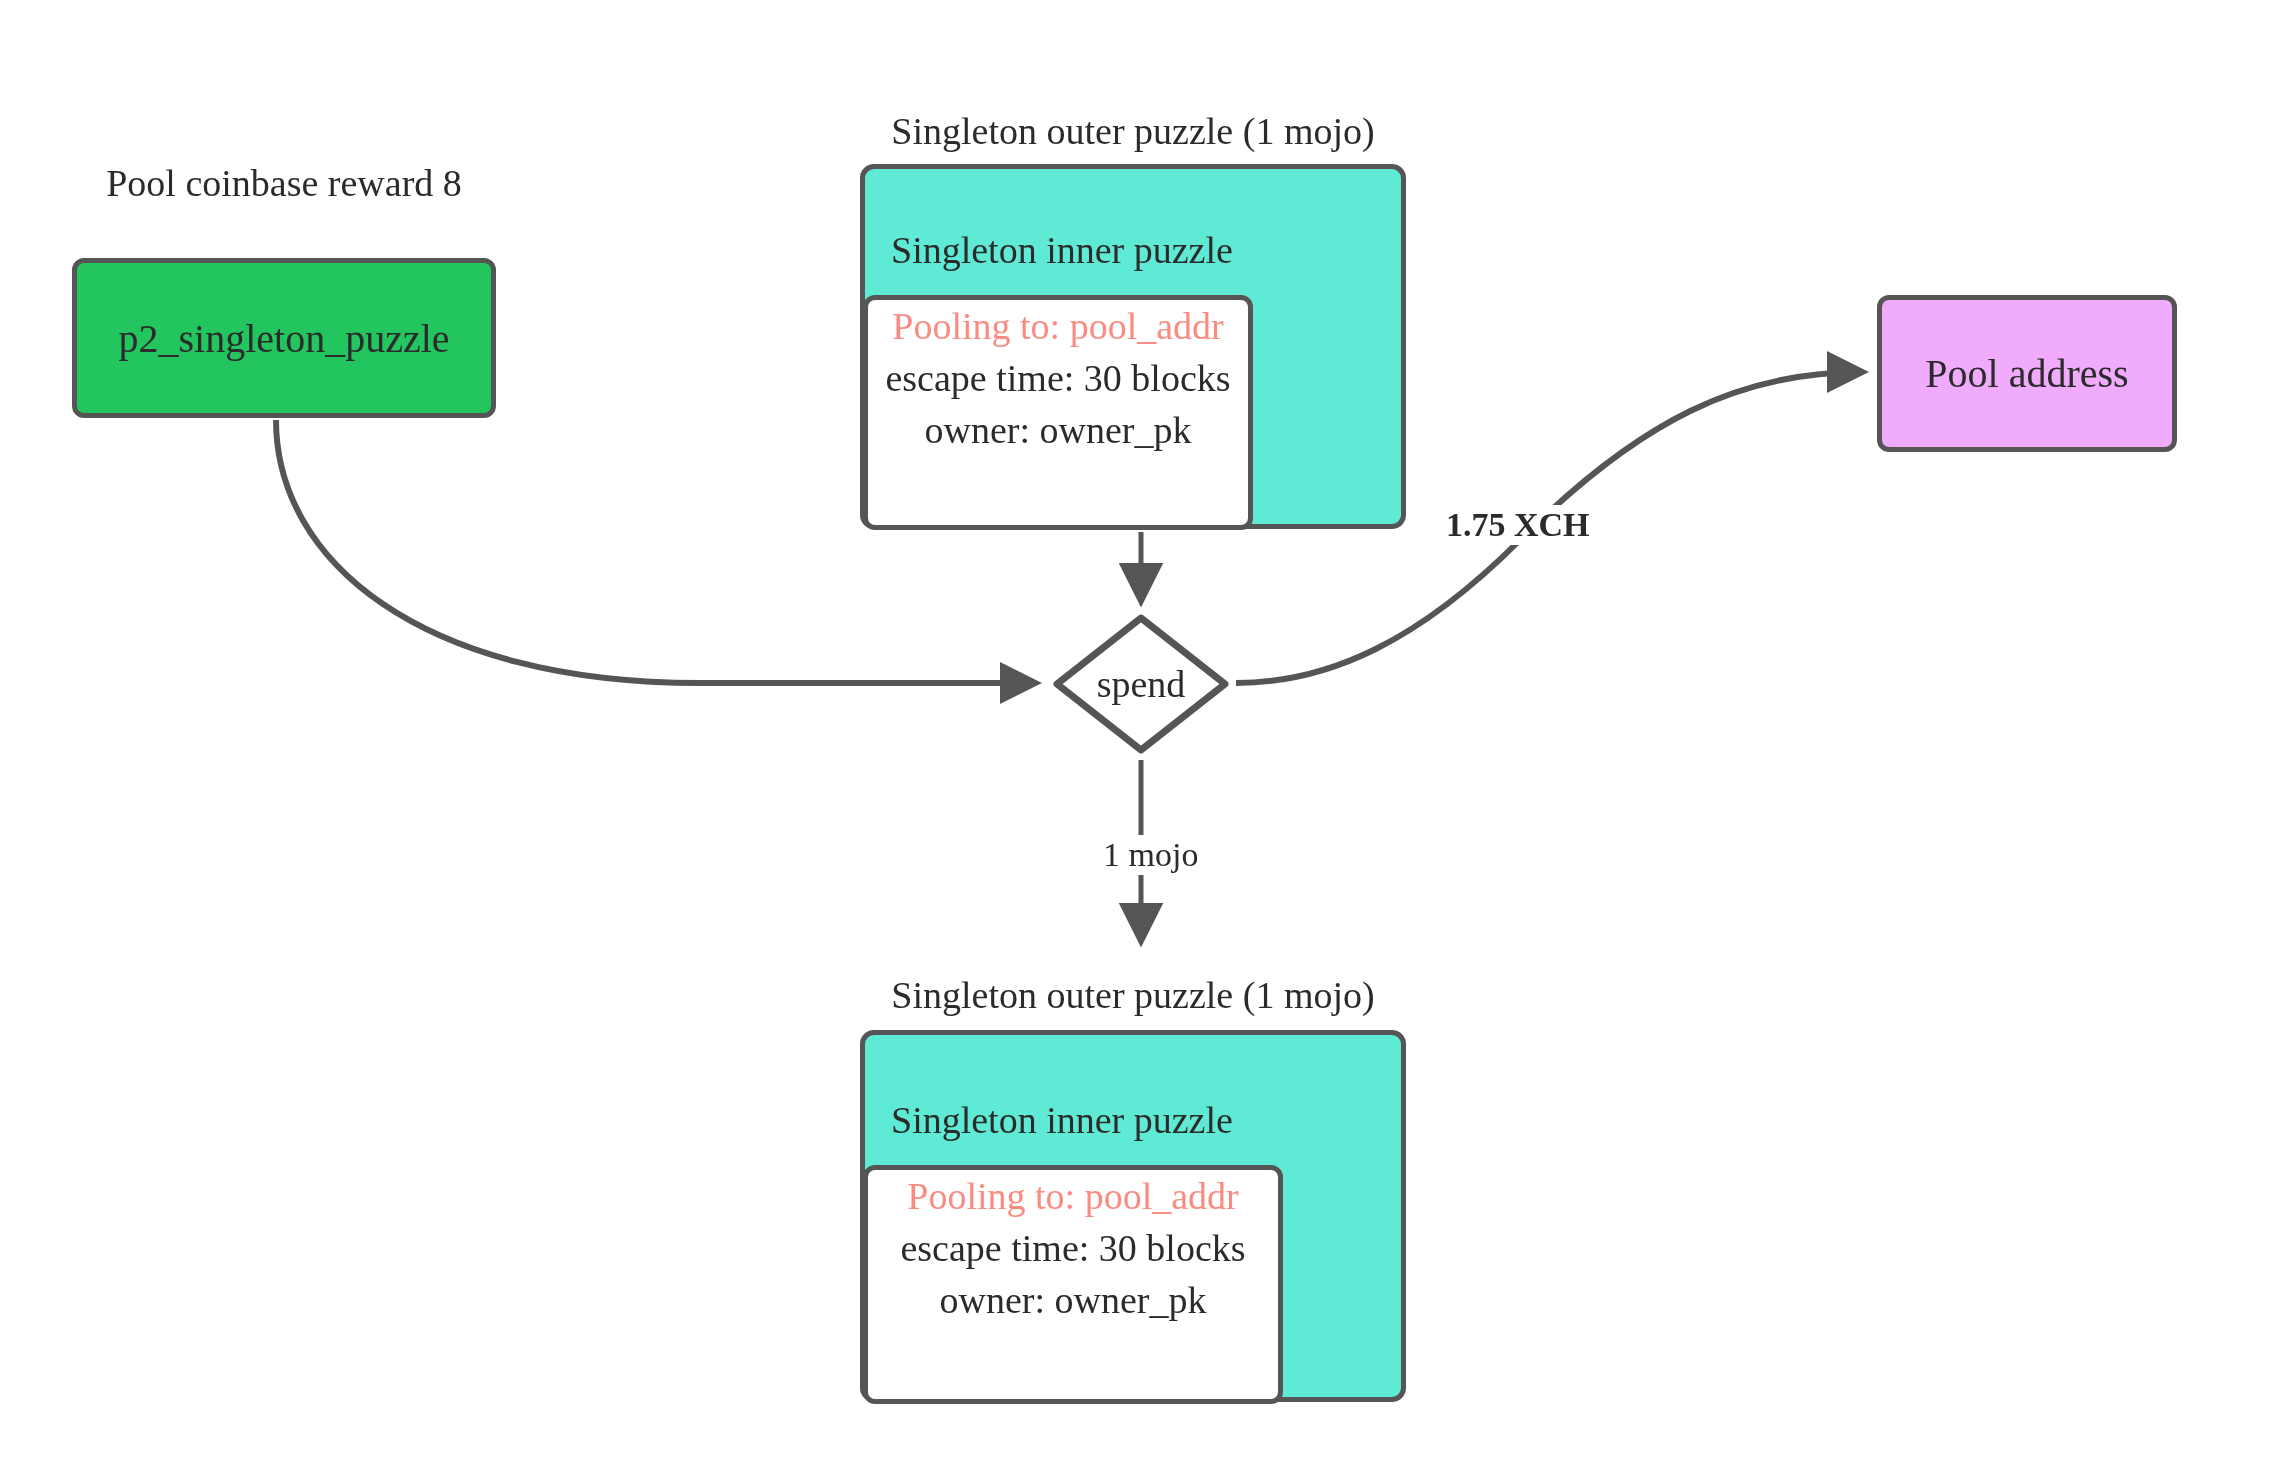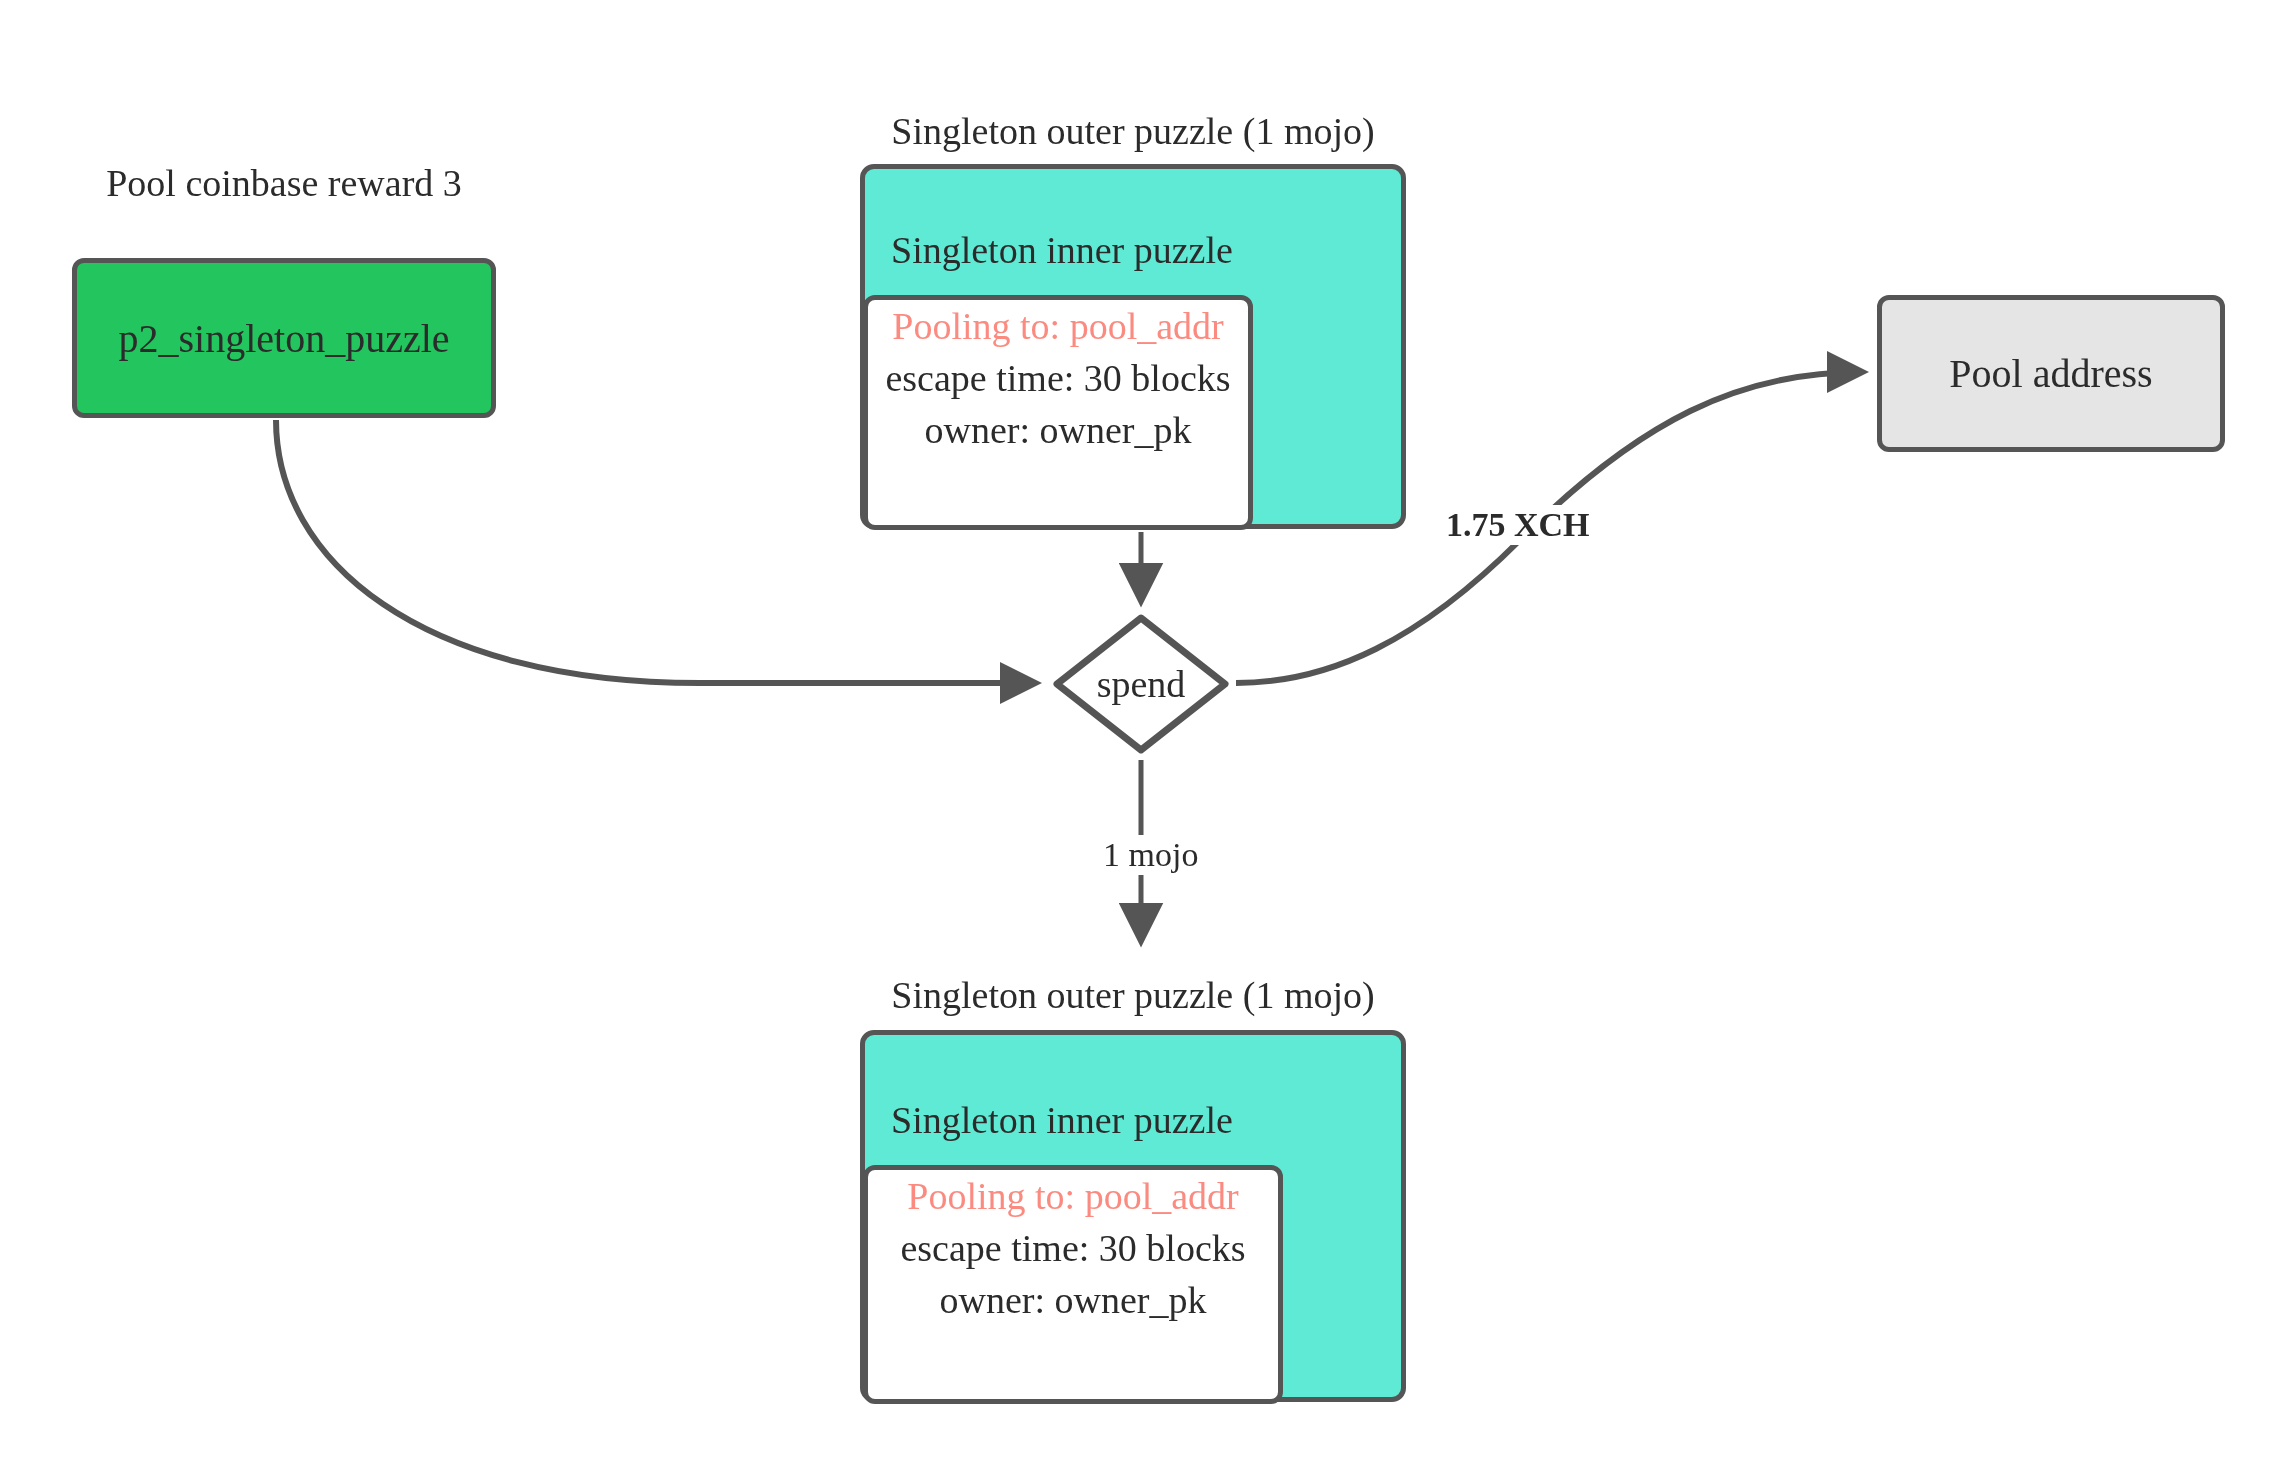--- a/index.html
+++ b/index.html
@@ -122,23 +122,23 @@
     top: 130px;
     width: 420px;
     height: 239px;
   }
   #outer-bottom-caption { top: 972px; }
 
   
   #pool-address-node {
     left: 1877px;
     top: 295px;
-    width: 348px;
+    width: 300px;
     height: 157px;
-    background: #e5e5e5;
+    background: #f0abfc;
     display: flex;
     align-items: center;
     justify-content: center;
   }
   #pool-address-node .node-label {
     font-size: 40px;
     color: #2b2b2b;
   }
 
   
@@ -193,21 +193,21 @@
     <path d="M 276 420 C 276 560 420 683 700 683 L 1035 683" fill="none" stroke="#555555" stroke-width="6" marker-end="url(#arrow-thick)"></path>
 
     <path d="M 1141 532 L 1141 600" fill="none" stroke="#555555" stroke-width="5" marker-end="url(#arrow-thin)"></path>
 
     <path d="M 1236 683 C 1330 683 1420 640 1520 540 C 1640 420 1740 372 1862 372" fill="none" stroke="#555555" stroke-width="6" marker-end="url(#arrow-thick)"></path>
 
     <path d="M 1141 760 L 1141 940" fill="none" stroke="#555555" stroke-width="5" marker-end="url(#arrow-thin)"></path>
   </svg>
 
   <div class="caption" id="p2-caption">
-    <div>Pool coinbase reward 3</div>
+    <div>Pool coinbase reward 8</div>
   </div>
 
   <div class="node" id="p2-node">
     <span class="node-label">p2_singleton_puzzle</span>
   </div>
 
   <div class="caption outer-caption" id="outer-top-caption">Singleton outer puzzle (1 mojo)</div>
 
   <div class="node outer-puzzle" id="outer-top">
     <div class="inner-title">Singleton inner puzzle</div>

